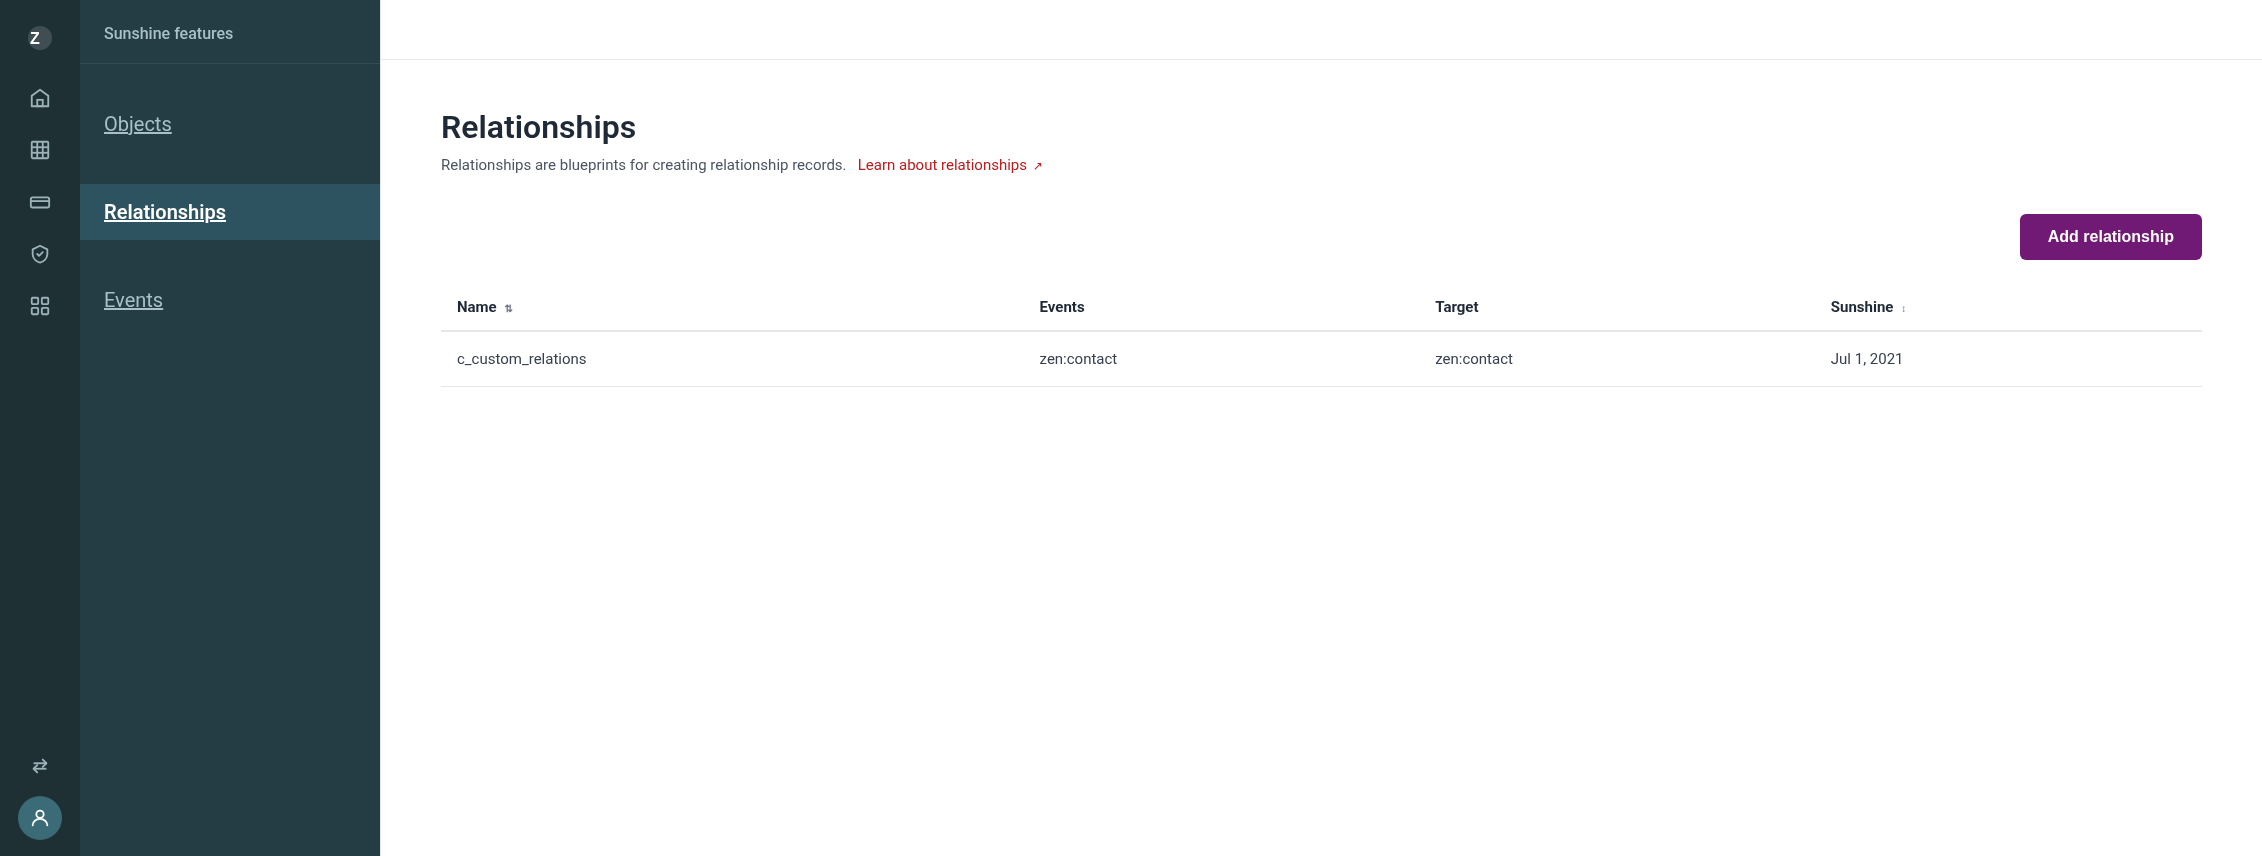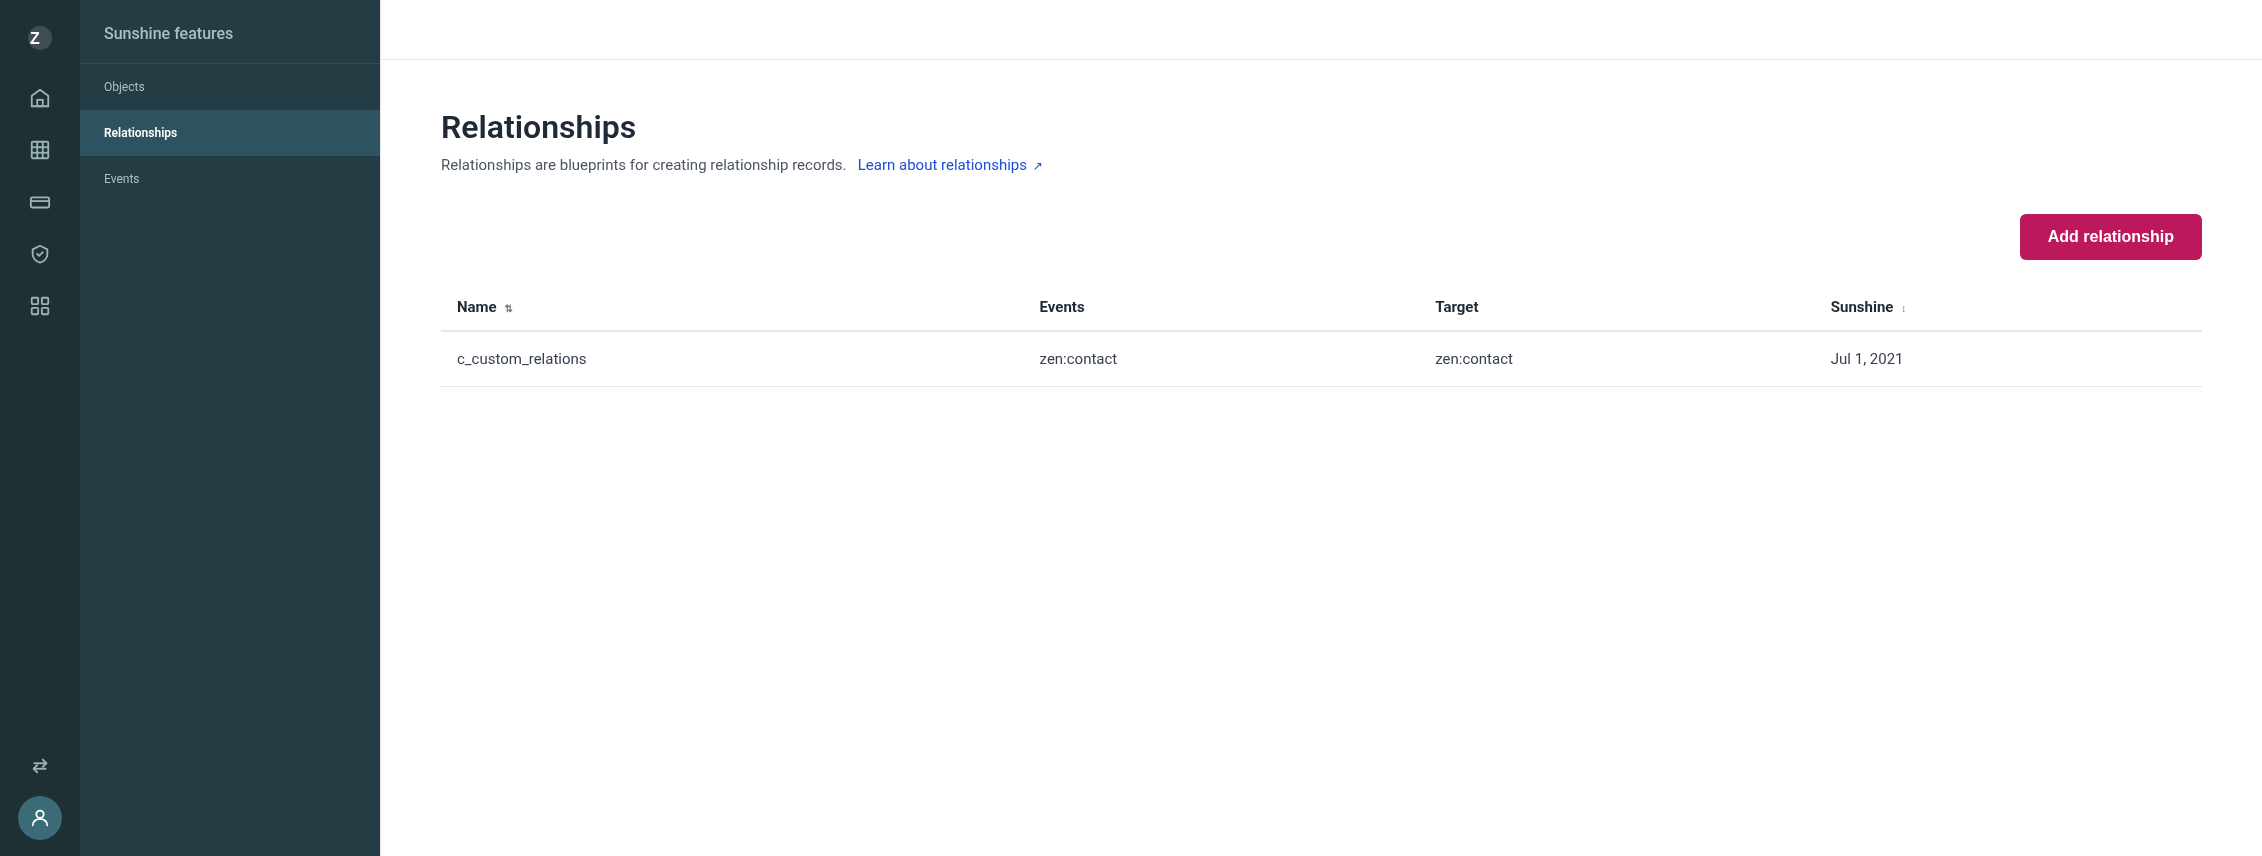--- a/index.html
+++ b/index.html
@@ -67,36 +67,38 @@
     }
 
     
     .left-nav {
       width: 300px;
       background: #243d44;
       display: flex;
       flex-direction: column;
       padding: 0;
       flex-shrink: 0;
+      gap: 32px;
     }
 
     .left-nav-header {
       padding: 24px 24px 20px 24px;
       color: #a8c0c6;
       font-size: 16px;
       font-weight: 500;
       border-bottom: 1px solid rgba(255,255,255,0.08);
     }
 
     .left-nav-item {
       padding: 16px 24px;
       color: #a8c0c6;
-      font-size: 12px;
+      font-size: 20px;
       cursor: pointer;
       border-radius: 0;
+      text-decoration: underline;
     }
 
     .left-nav-item.active {
       background: #2d5260;
       color: #fff;
       font-weight: 600;
     }
 
     
     .main-content {
@@ -122,37 +124,37 @@
       margin-bottom: 10px;
     }
 
     .page-description {
       font-size: 15px;
       color: #4b5563;
       margin-bottom: 0;
     }
 
     .page-description a {
-      color: #1d4ed8;
+      color: #b91c1c;
       text-decoration: none;
     }
 
     .external-link-icon {
       font-size: 12px;
       margin-left: 2px;
     }
 
     .action-row {
       display: flex;
       justify-content: flex-end;
       margin: 40px 0 24px 0;
     }
 
     .add-button {
-      background: #be185d;
+      background: #701a75;
       color: #fff;
       border: none;
       padding: 14px 28px;
       font-size: 16px;
       font-weight: 600;
       border-radius: 6px;
       cursor: pointer;
     }
 
     

